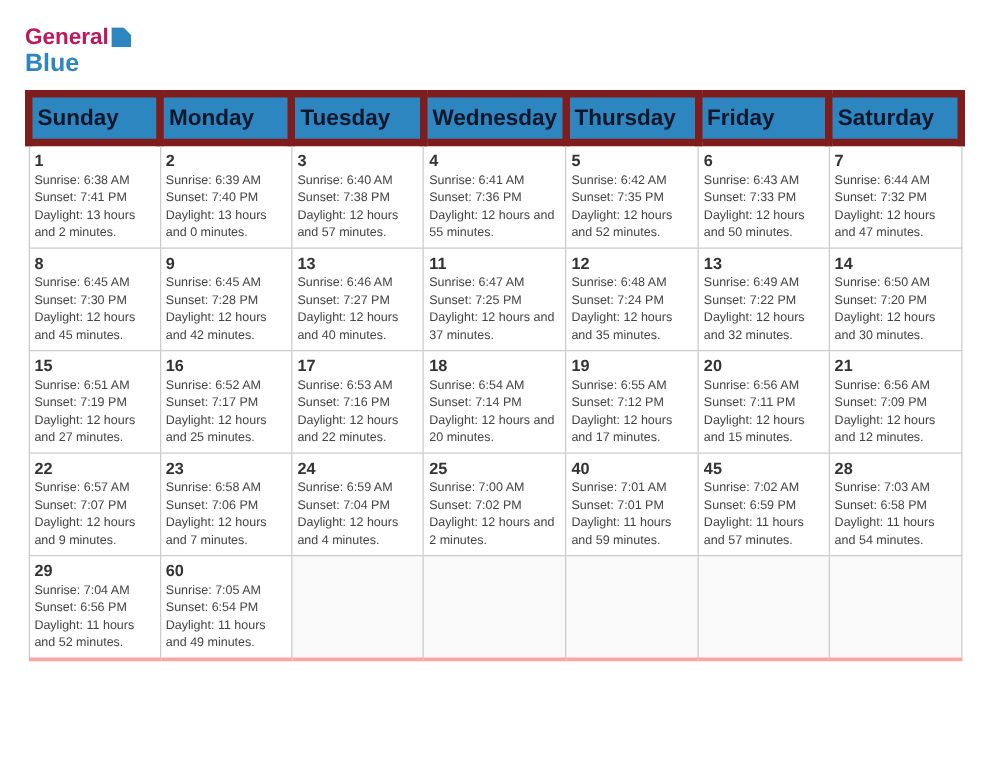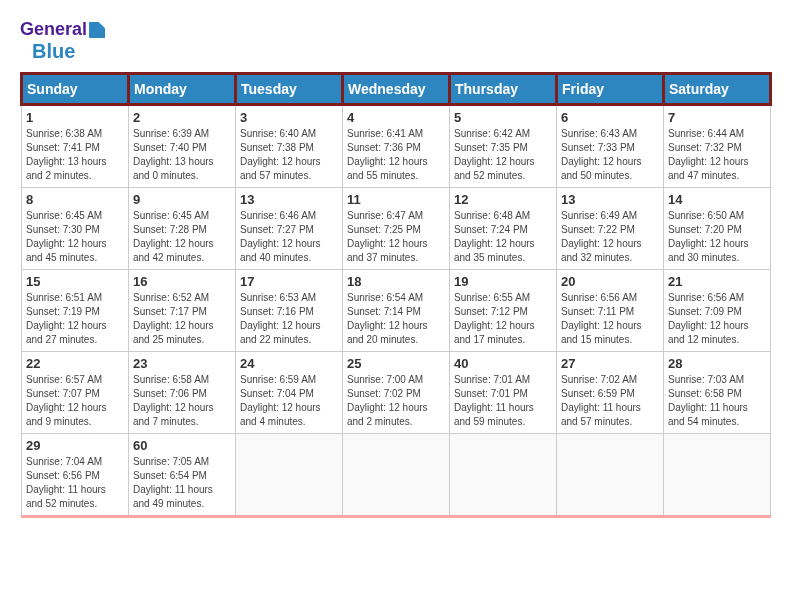--- a/index.html
+++ b/index.html
@@ -17,22 +17,22 @@
       margin-bottom: 10px;
     }
     .logo {
       display: flex;
       flex-direction: column;
       font-size: 18px;
       font-weight: bold;
       color: #1a5276;
       line-height: 1.1;
     }
-    .logo .general { color: #4c1d95; font-weight: bold; }
-    .logo .blue { color: #2e86c1; font-weight: bold; margin-left: 12px; }
+    .logo .general { color: #be185d; font-weight: bold; }
+    .logo .blue { color: #2e86c1; font-weight: bold; }
     .logo-icon {
       display: inline-block;
       width: 16px;
       height: 16px;
       background: #2e86c1;
       clip-path: polygon(0 0, 60% 0, 100% 40%, 100% 100%, 0 100%);
       margin-left: 2px;
     }
     .logo-row {
       display: flex;
@@ -51,26 +51,26 @@
       color: #555;
       font-weight: normal;
     }
     .calendar-table {
       width: 100%;
       border-collapse: collapse;
       font-size: 11px;
     }
     .calendar-table thead th {
       background: #2e86c1;
-      color: #ffffff;
+      color: #0f172a;
       padding: 6px 4px;
       text-align: left;
-      font-size: 14px;
-      font-weight: bold;
-      border: 3px solid #7f1d1d;
+      font-size: 18px;
+      font-weight: bold;
+      border: 6px solid #7f1d1d;
     }
     .calendar-table tbody td {
       border: 1px solid #ccc;
       vertical-align: top;
       padding: 4px;
       width: calc(100%/7);
       min-height: 80px;
       height: 80px;
     }
     .calendar-table tbody tr td.empty {
@@ -229,21 +229,21 @@
         </td>
         <td>
           <span class="day-number">25</span>
           <div class="day-info">Sunrise: 7:00 AM<br>Sunset: 7:02 PM<br>Daylight: 12 hours and 2 minutes.</div>
         </td>
         <td>
           <span class="day-number">40</span>
           <div class="day-info">Sunrise: 7:01 AM<br>Sunset: 7:01 PM<br>Daylight: 11 hours and 59 minutes.</div>
         </td>
         <td>
-          <span class="day-number">27</span>
+          <span class="day-number">45</span>
           <div class="day-info">Sunrise: 7:02 AM<br>Sunset: 6:59 PM<br>Daylight: 11 hours and 57 minutes.</div>
         </td>
         <td>
           <span class="day-number">28</span>
           <div class="day-info">Sunrise: 7:03 AM<br>Sunset: 6:58 PM<br>Daylight: 11 hours and 54 minutes.</div>
         </td>
       </tr>
       <tr>
         <td>
           <span class="day-number">29</span>

